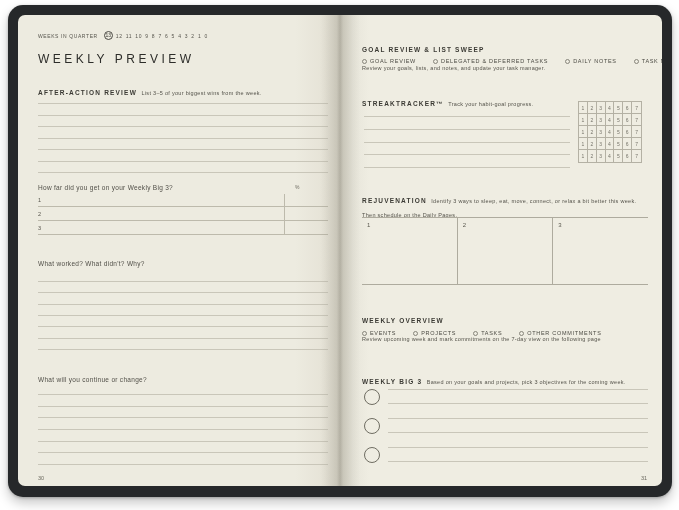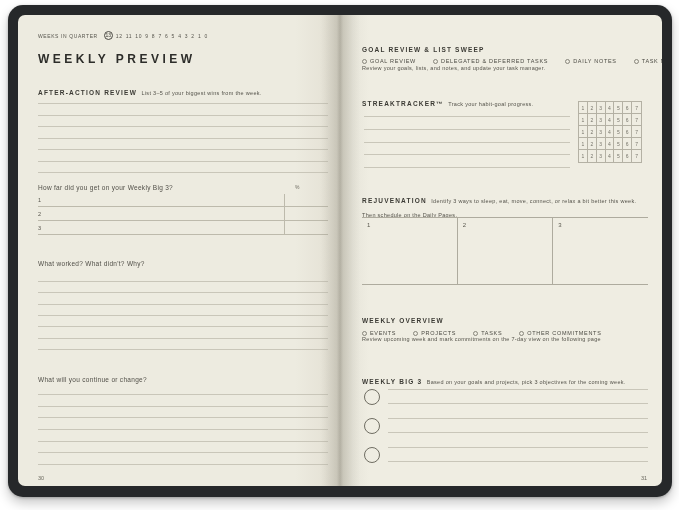--- a/index.html
+++ b/index.html
@@ -18,21 +18,21 @@
   .spine-shadow { position:absolute; left:312px; top:10px; width:40px; height:471px; pointer-events:none;
                 background:linear-gradient(90deg, rgba(40,35,20,0) 0%, rgba(40,35,20,.10) 42%, rgba(30,26,14,.20) 50%, rgba(40,35,20,.10) 58%, rgba(40,35,20,0) 100%); }
 
   .abs { position:absolute; }
 
   .h  { font-weight:700; font-size:6.5px; letter-spacing:1.2px; color:#3b3a34; white-space:nowrap; }
   .d  { font-weight:400; font-size:5.5px; letter-spacing:.3px; color:#54524a; white-space:nowrap; }
   .q  { font-size:6.5px; letter-spacing:.3px; color:#514f48; white-space:nowrap; }
   .tiny { font-size:5px; color:#6e6c62; }
 
-  .page-title { font-size:12px; font-weight:700; letter-spacing:3.5px; color:#2d2d2a; white-space:nowrap; }
+  .page-title { font-size:12px; font-weight:400; letter-spacing:3.5px; color:#2d2d2a; white-space:nowrap; }
 
   .weeks { display:flex; align-items:center; font-size:5px; letter-spacing:.6px; color:#57554d; white-space:nowrap; }
   .weeks .circled { display:inline-block; width:9px; height:9px; border:1px solid #4a4943; border-radius:50%;
                     font-size:5px; line-height:7px; text-align:center; letter-spacing:0; margin:0 3px 0 6px; color:#3b3a34; }
   .weeks .num { margin-right:3.2px; }
 
   .lines { display:flex; flex-direction:column; justify-content:space-between; }
   .rule  { width:100%; height:1px; background:#c9c6b9; }
 
   .b3rows { }

